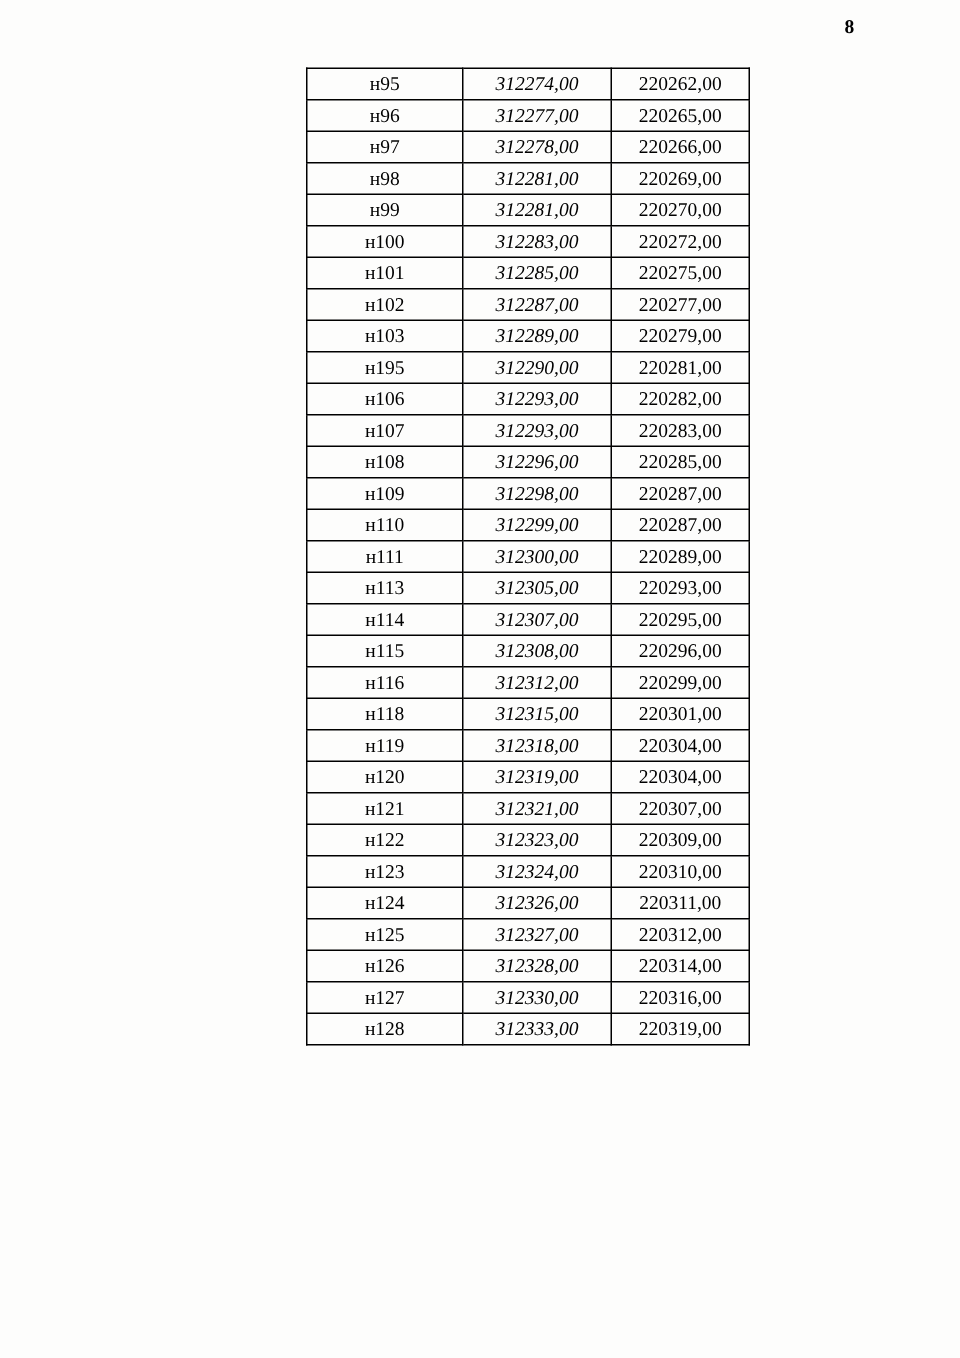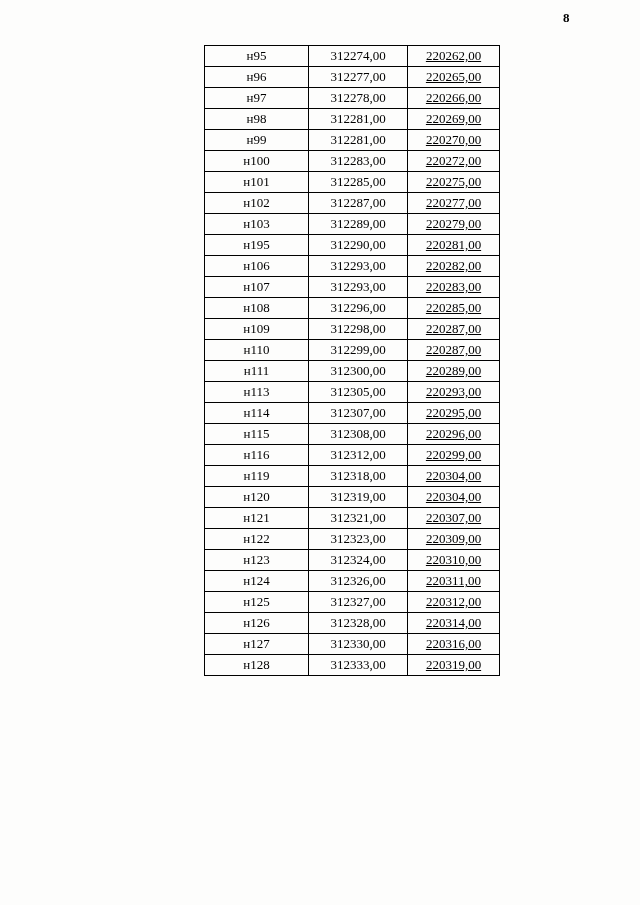--- a/index.html
+++ b/index.html
@@ -35,22 +35,22 @@
     border: 1px solid #000;
     font-size: 13px;
     text-align: center;
     vertical-align: middle;
     padding: 0 4px;
     height: 20px;
     line-height: 20px;
     white-space: nowrap;
   }
   .coords-table td.col-label { width: 95px; }
-  .coords-table td.col-x { width: 90px; }
-  .coords-table td.col-y { width: 83px; text-decoration: underline; }
+  .coords-table td.col-x { width: 90px; font-style: italic; }
+  .coords-table td.col-y { width: 83px; }
 </style>
 </head>
 <body>
 
 <div class="page-number">8</div>
 
 <table class="coords-table">
   <tbody id="table-body">
       <tr>
         <td class="col-label">н95</td>
@@ -146,20 +146,25 @@
         <td class="col-label">н115</td>
         <td class="col-x">312308,00</td>
         <td class="col-y">220296,00</td>
       </tr>
       <tr>
         <td class="col-label">н116</td>
         <td class="col-x">312312,00</td>
         <td class="col-y">220299,00</td>
       </tr>
       <tr>
+        <td class="col-label">н118</td>
+        <td class="col-x">312315,00</td>
+        <td class="col-y">220301,00</td>
+      </tr>
+      <tr>
         <td class="col-label">н119</td>
         <td class="col-x">312318,00</td>
         <td class="col-y">220304,00</td>
       </tr>
       <tr>
         <td class="col-label">н120</td>
         <td class="col-x">312319,00</td>
         <td class="col-y">220304,00</td>
       </tr>
       <tr>

